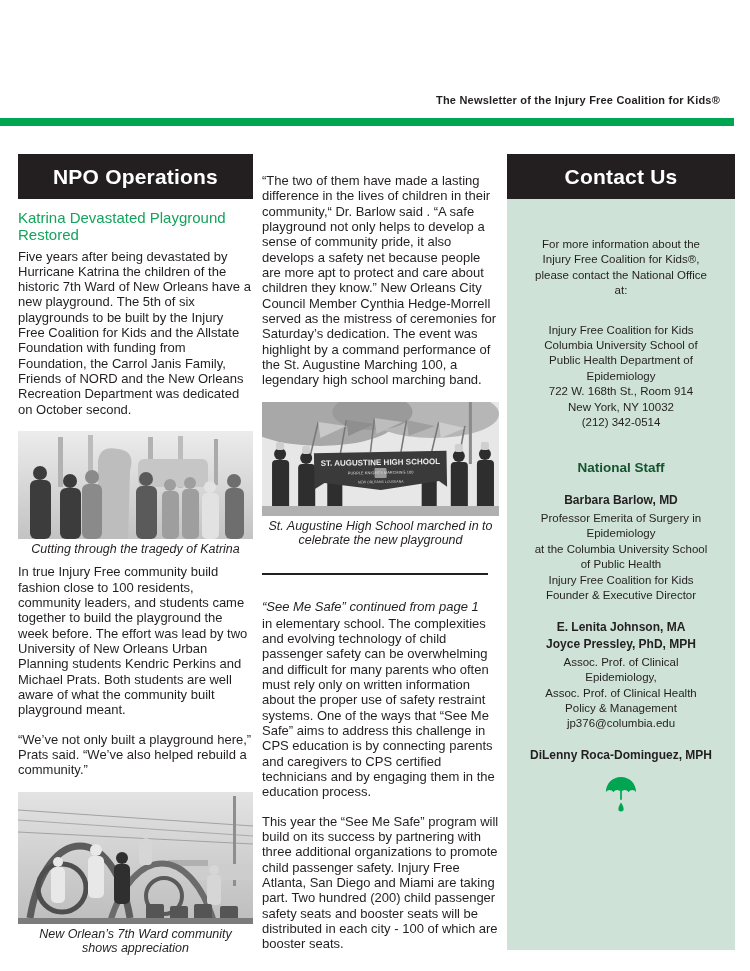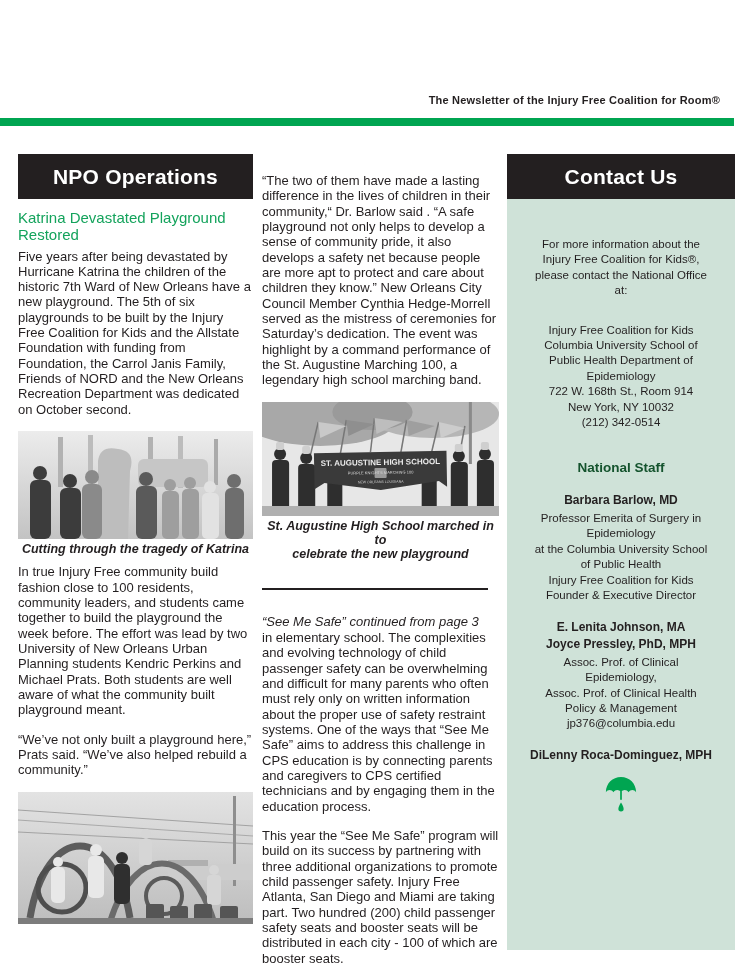--- a/index.html
+++ b/index.html
@@ -57,21 +57,21 @@
   }
   p.body {
     font-size: 13px;
     line-height: 1.18;
     margin: 0 0 14px 0;
   }
   .photo { display: block; width: 100%; margin: 5px 0 3px 0; }
   .caption {
     font-size: 12.5px;
     font-style: italic;
-    font-weight: bold;
+    font-weight: normal;
     text-align: center;
     line-height: 1.15;
     white-space: pre-line;
     margin: 0 0 8px 0;
   }
   .rule {
     border: none;
     border-top: 2px solid #231f20;
     width: 226px;
     margin: 26px 0 24px 0;
@@ -114,21 +114,21 @@
     font-size: 15.5px;
     letter-spacing: 0.4px;
     margin-top: 12px;
   }
 </style>
 </head>
 <body>
 
 <div class="page">
 
-  <div class="masthead-text">The Newsletter of the Injury Free Coalition for Room®</div>
+  <div class="masthead-text">The Newsletter of the Injury Free Coalition for Kids®</div>
   <div class="green-bar"></div>
 
   <div class="col col-left">
     <div class="black-box">
       <span>NPO Operations</span>
     </div>
     <h2 class="article-heading">Katrina Devastated Playground
 Restored</h2>
     <p class="body">Five years after being devastated by Hurricane Katrina the children of the historic 7th Ward of New Orleans have a new playground.  The 5th of six playgrounds to be built by the Injury Free Coalition for Kids and the Allstate Foundation with funding from Foundation, the Carrol Janis Family, Friends of NORD and the New Orleans Recreation Department was dedicated on October second.</p>
 
@@ -216,20 +216,22 @@
           <rect x="189" y="83" width="14" height="30" rx="4"></rect>
       </g>
       <g fill="#555555">
         <rect x="128" y="112" width="18" height="18" rx="2"></rect>
         <rect x="152" y="114" width="18" height="16" rx="2"></rect>
         <rect x="176" y="112" width="18" height="18" rx="2"></rect>
         <rect x="202" y="114" width="18" height="16" rx="2"></rect>
       </g>
       <rect x="0" y="126" width="235" height="6" fill="#7c7c7c"></rect>
     </svg>
+    <div class="caption">New Orlean’s 7th Ward community
+shows appreciation</div>
   </div>
 
   <div class="col col-mid">
     <p class="body">“The two of them have made a lasting difference in the lives of children in their community,“ Dr. Barlow said . “A safe playground not only helps to develop a sense of community pride, it also develops a safety net because people are more apt to protect and care about children they know.” New Orleans City Council Member Cynthia Hedge-Morrell served as the mistress of ceremonies for Saturday’s dedication. The event was highlight by a command performance of the St. Augustine Marching 100, a legendary high school marching band.</p>
 
     <svg class="photo" viewBox="0 0 236 114" height="114" preserveAspectRatio="none" role="img">
       <rect width="236" height="114" fill="#e7e7e7"></rect>
       <ellipse cx="58" cy="16" rx="78" ry="28" fill="#a8a8a8"></ellipse>
       <ellipse cx="170" cy="12" rx="66" ry="24" fill="#b6b6b6"></ellipse>
       <ellipse cx="110" cy="10" rx="40" ry="18" fill="#9a9a9a"></ellipse>
@@ -276,21 +278,21 @@
         <text x="118" y="72" font-size="4" fill="#d8d8d8" text-anchor="middle" font-family="Liberation Sans, sans-serif">PURPLE KNIGHTS     MARCHING 100</text>
         <text x="118" y="81" font-size="3.5" fill="#cccccc" text-anchor="middle" font-family="Liberation Sans, sans-serif">NEW ORLEANS LOUISIANA</text>
       </g>
       <rect x="0" y="104" width="236" height="10" fill="#b0b0b0"></rect>
     </svg>
     <div class="caption">St. Augustine High School marched in to
 celebrate the new playground</div>
 
     <hr class="rule">
 
-    <p class="continued">“See Me Safe” continued from page 3</p>
+    <p class="continued">“See Me Safe” continued from page 1</p>
     <p class="body">in elementary school. The complexities and evolving technology of child passenger safety can be overwhelming and difficult for many parents who often must rely only on written information about the proper use of safety restraint systems.  One of the ways that “See Me Safe” aims to address this challenge in CPS education is by connecting parents and caregivers to CPS certified technicians and by engaging them in the education process.</p>
     <p class="body">This year the “See Me Safe” program will build on its success by partnering with three additional organizations to promote child passenger safety.  Injury Free Atlanta, San Diego and Miami are taking part.  Two hundred (200) child passenger safety seats and booster seats will be distributed in each city - 100 of which are booster seats.</p>
   </div>
 
   <aside class="col col-right">
     <div class="black-box">
       <span>Contact Us</span>
     </div>
     <div class="mint-panel">
       <p class="panel-text">For more information about the

